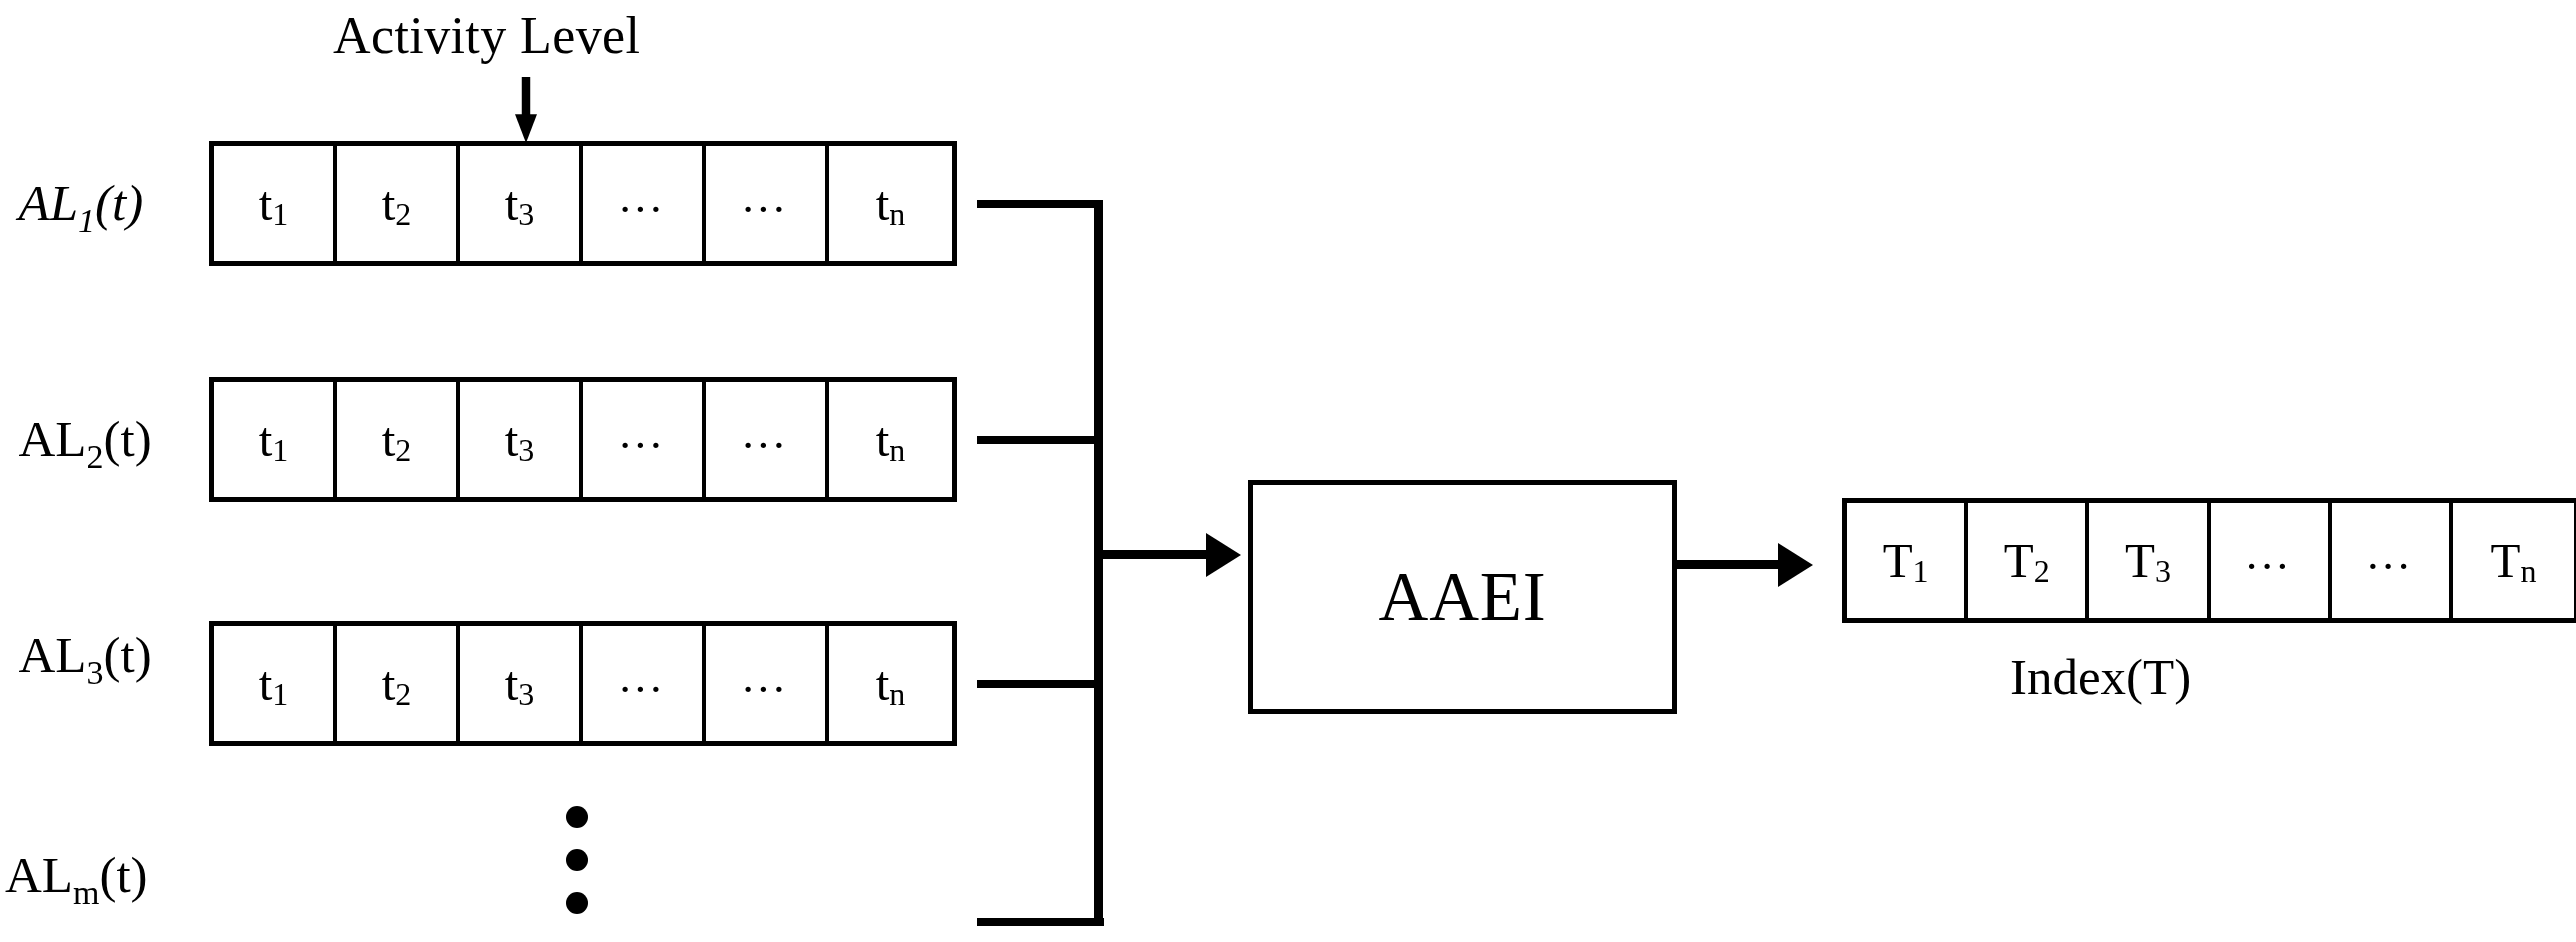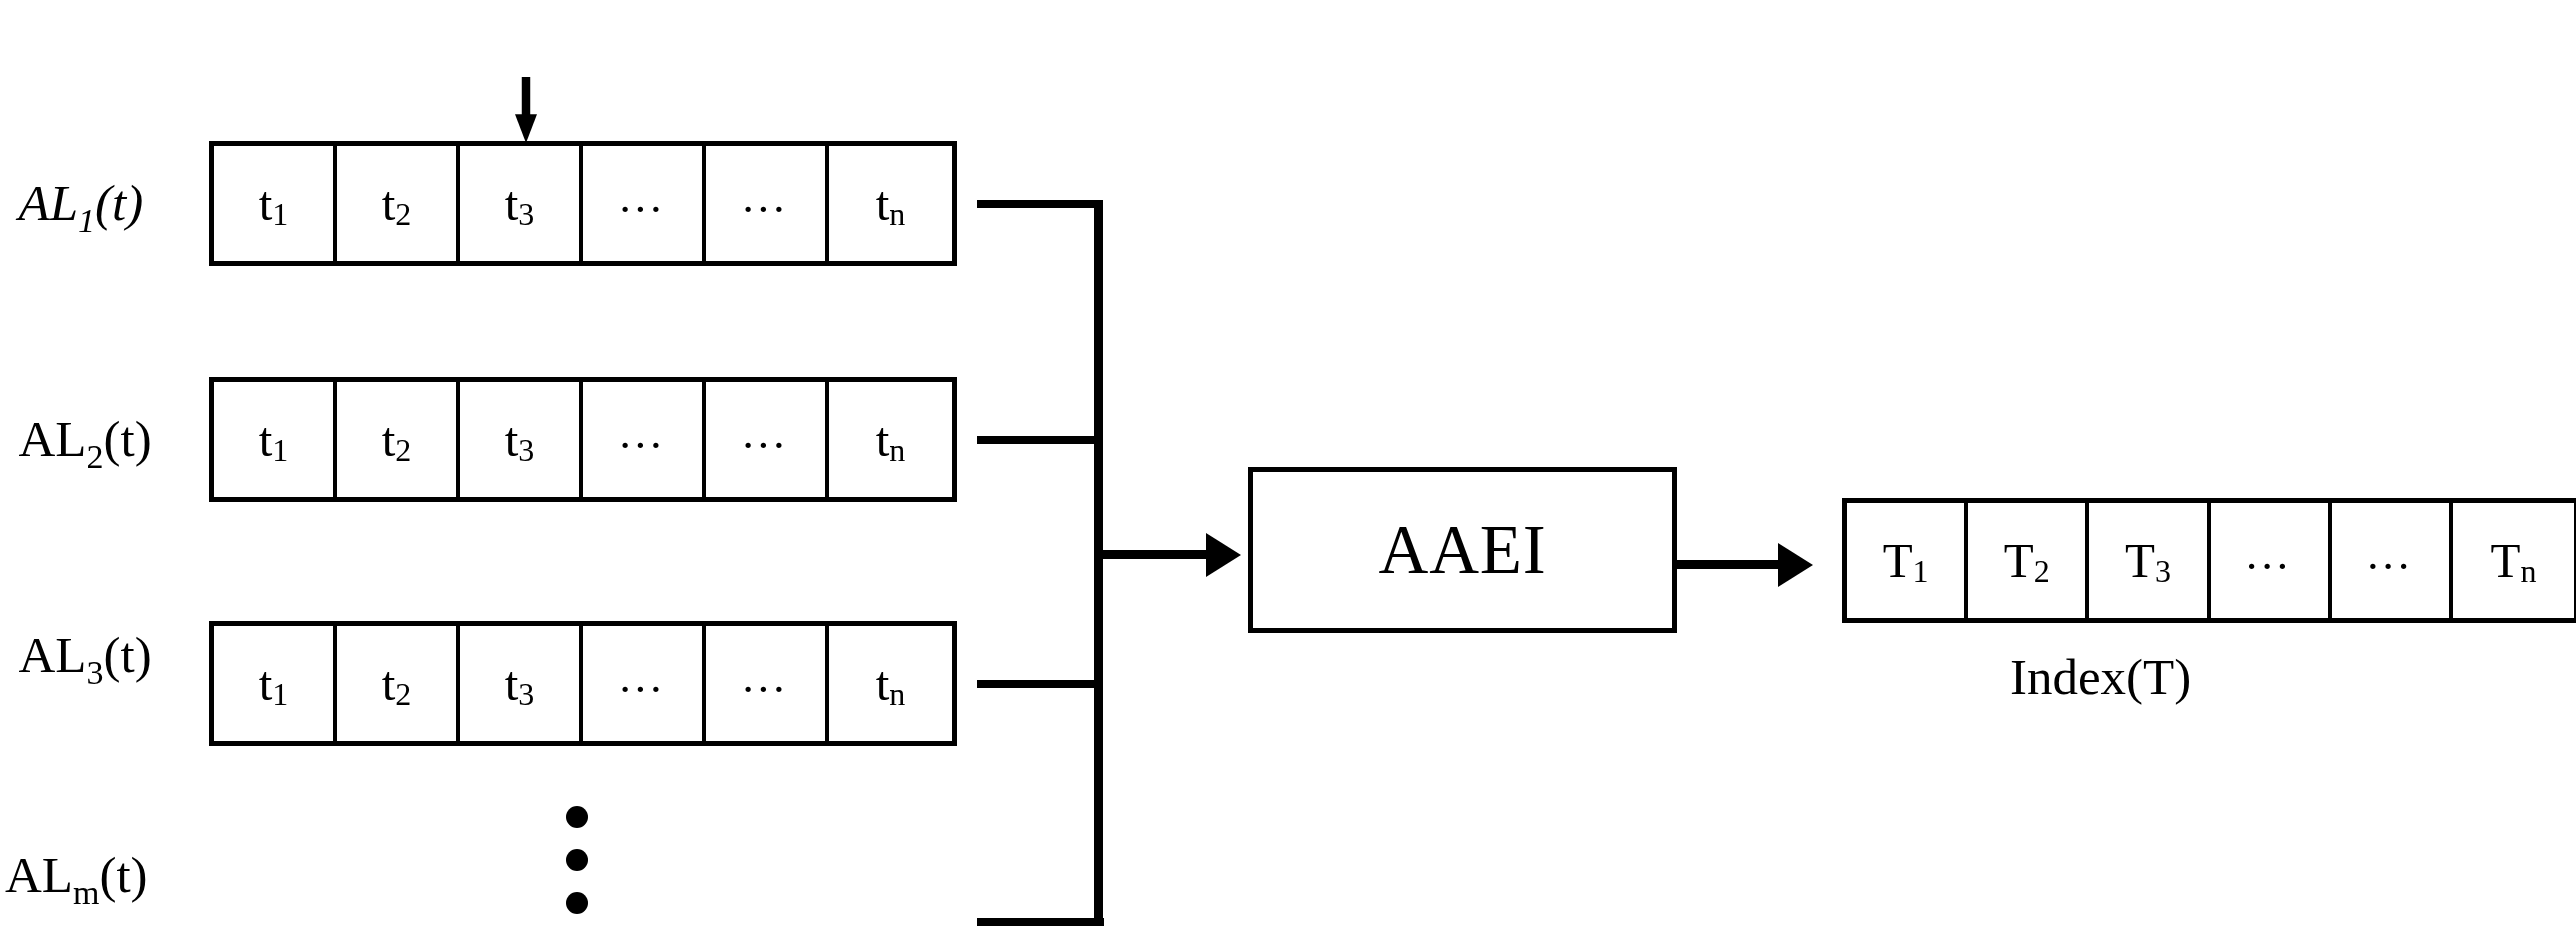--- a/index.html
+++ b/index.html
@@ -129,23 +129,23 @@
   }
   #arrow-bus-to-aaei-line { left: 1099px; top: 550px; width: 109px; }
   #arrow-bus-to-aaei-head { left: 1206px; top: 533px; }
 
   #arrow-aaei-to-index-line { left: 1674px; top: 560px; width: 109px; }
   #arrow-aaei-to-index-head { left: 1778px; top: 543px; }
 
   
   #aaei-box {
     left: 1248px;
-    top: 467px;
+    top: 480px;
     width: 429px;
-    height: 166px;
+    height: 234px;
     box-sizing: border-box;
     border: 5.9px solid #000;
     background: #ffffff;
     display: flex;
     align-items: center;
     justify-content: center;
   }
   #aaei-label {
     font-size: 69px;
     line-height: 69px;
@@ -165,20 +165,21 @@
     font-size: 51px;
     line-height: 51px;
     white-space: nowrap;
   }
 </style>
 </head>
 <body>
 
 <div id="stage">
 
+  <div class="abs" id="activity-level-label">Activity Level</div>
 
   <svg class="abs" id="activity-level-arrow" viewBox="0 0 26 78" preserveAspectRatio="none">
     <rect x="8" y="0" width="10" height="50" fill="#000"></rect>
     <polygon points="0,44 26,44 13,78" fill="#000"></polygon>
   </svg>
 
   <div class="abs row-label" id="label-al1">
     <span>AL</span><sub>1</sub><span>(t)</span>
   </div>
   <div class="abs row-label" id="label-al2">

